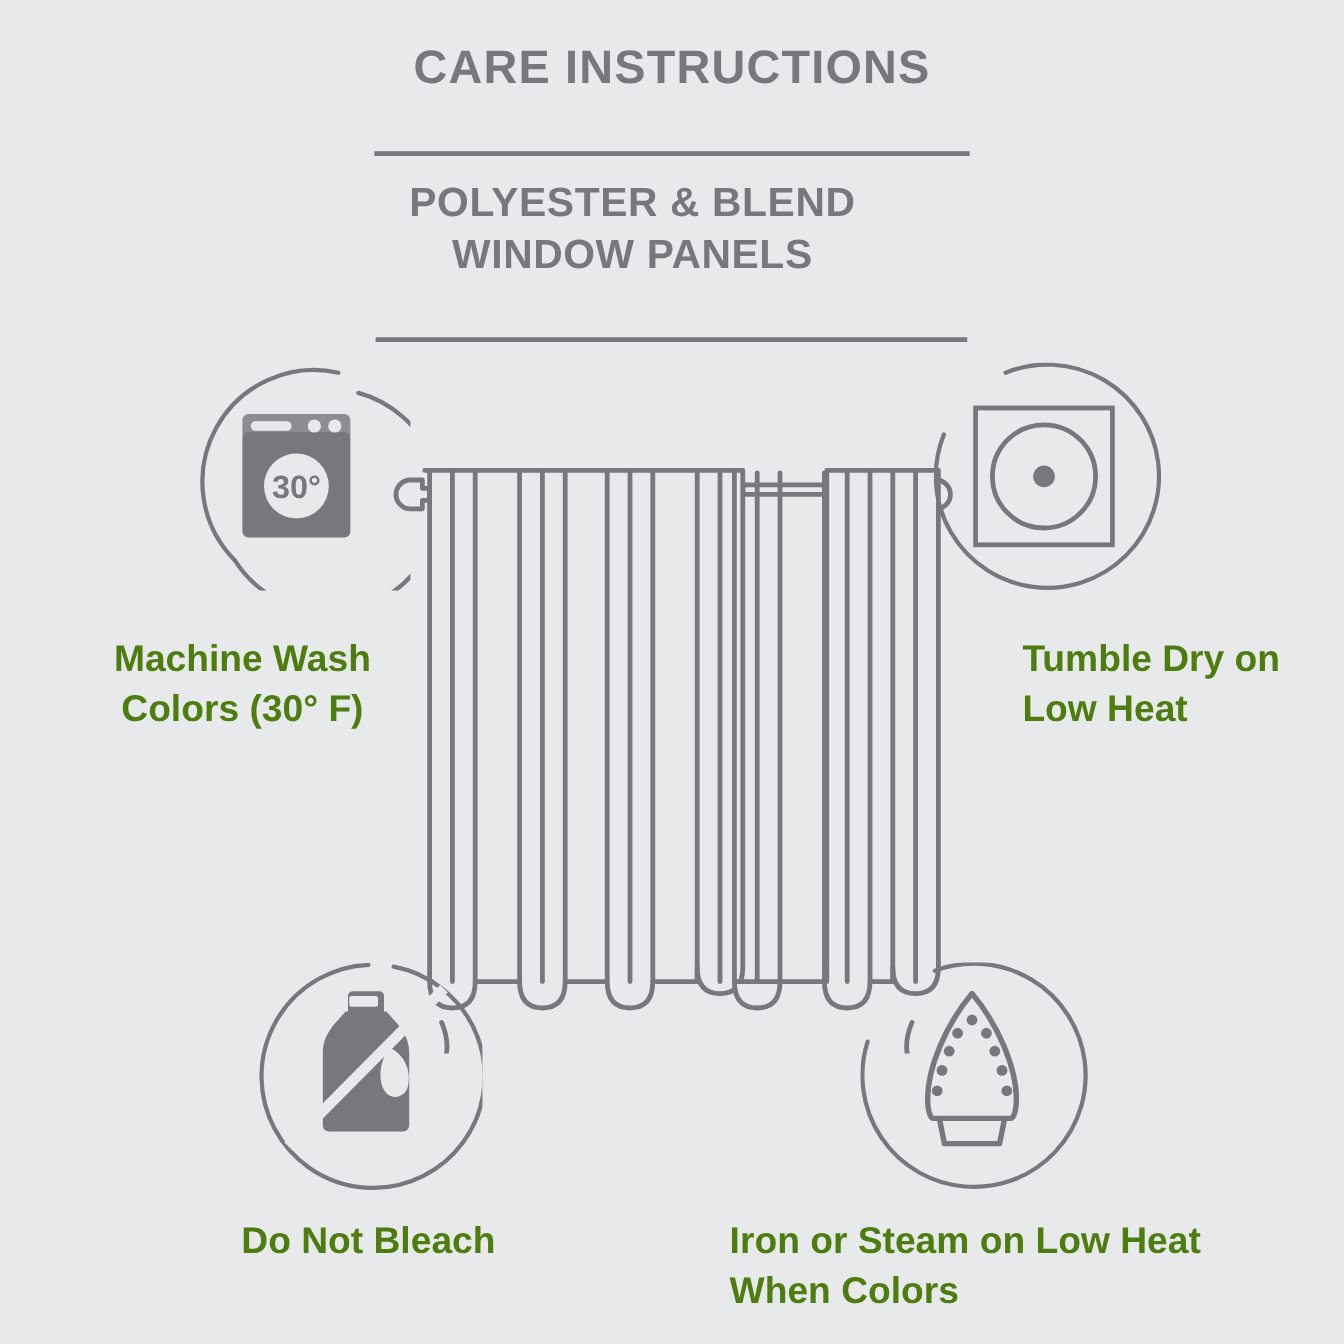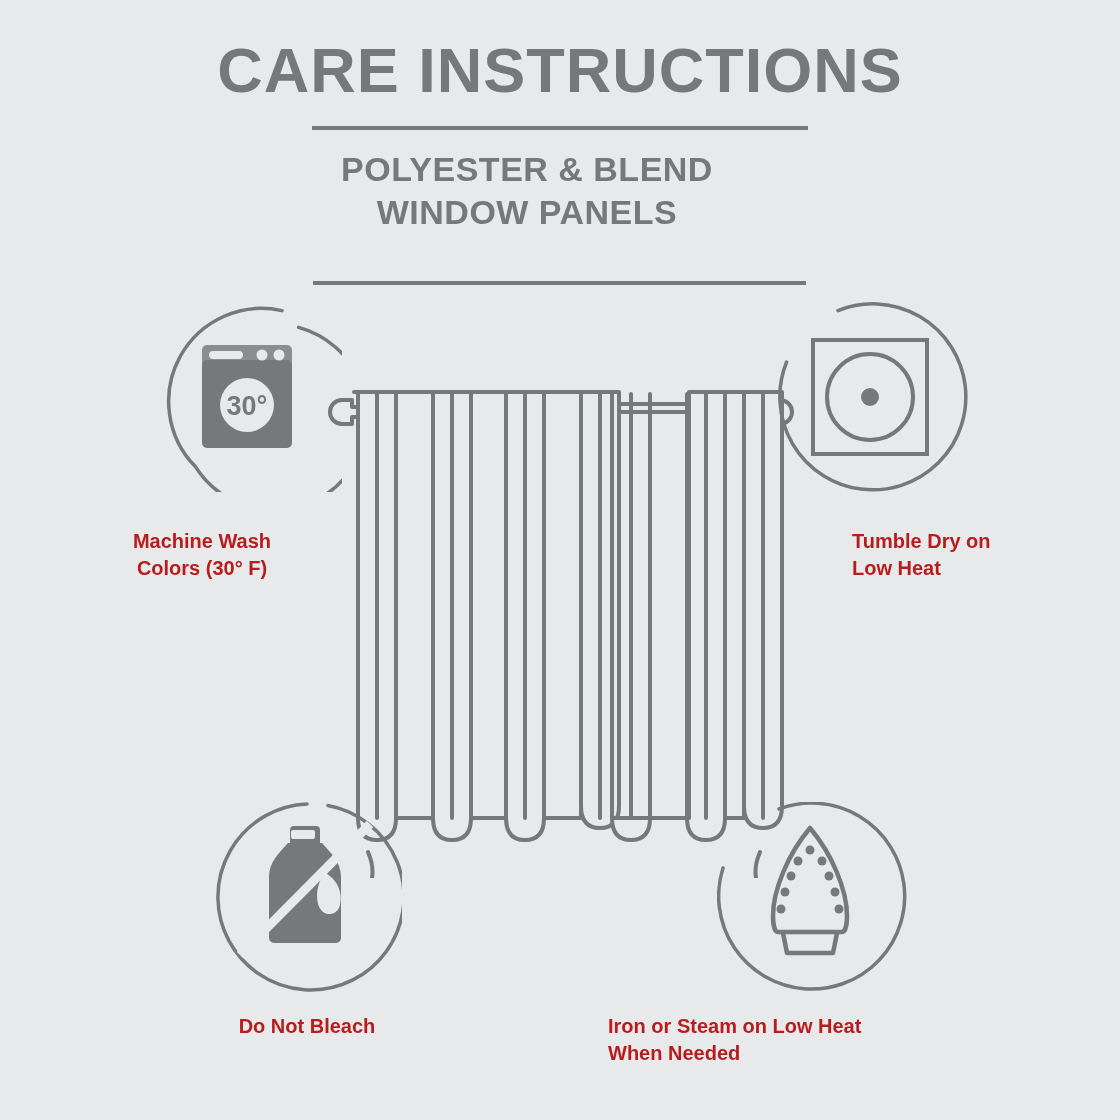--- a/index.html
+++ b/index.html
@@ -18,21 +18,21 @@
     -webkit-font-smoothing: antialiased;
   }
 
   
   .title {
     position: absolute;
     left: 0;
     top: 36px;
     width: 1120px;
     text-align: center;
-    font-size: 63px;
+    font-size: 39px;
     font-weight: bold;
     letter-spacing: 1px;
     color: #76787c;
     line-height: 1.1;
   }
   .rule {
     position: absolute;
     height: 4px;
     background: #76787c;
   }
@@ -70,22 +70,22 @@
     height: 190px;
   }
   .badge-wash   { left: 152px; top: 302px; }
   .badge-dry    { left: 778px; top: 302px; }
   .badge-bleach { left: 212px; top: 802px; }
   .badge-iron   { left: 717px; top: 802px; }
 
   
   .caption {
     position: absolute;
-    color: #b91c1c;
-    font-size: 20px;
+    color: #4d7c0f;
+    font-size: 31px;
     font-weight: bold;
     line-height: 1.36;
   }
   .cap-wash {
     left: 77px; top: 528px; width: 250px;
     text-align: center;
   }
   .cap-dry {
     left: 820px; top: 528px; width: 280px;
     text-align: left;
@@ -333,16 +333,16 @@
         <circle cx="112" cy="74" r="4.5"></circle>
         <circle cx="68" cy="90" r="4.5"></circle>
         <circle cx="118" cy="90" r="4.5"></circle>
         <circle cx="64" cy="107" r="4.5"></circle>
         <circle cx="122" cy="107" r="4.5"></circle>
       </g>
     </svg>
   </div>
   <div class="caption cap-iron">
     <div>Iron or Steam on Low Heat</div>
-    <div>When Needed</div>
+    <div>When Colors</div>
   </div>
 
 </div>
 
 </body></html>

